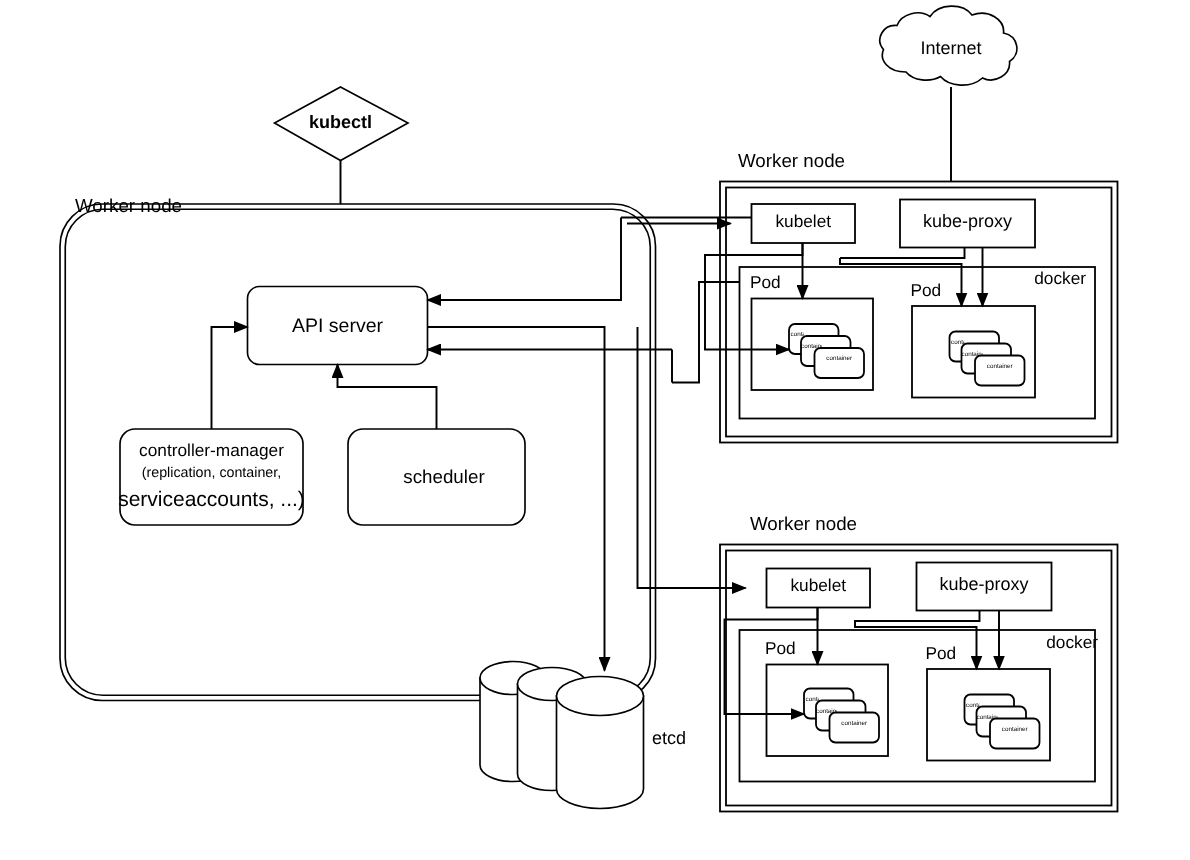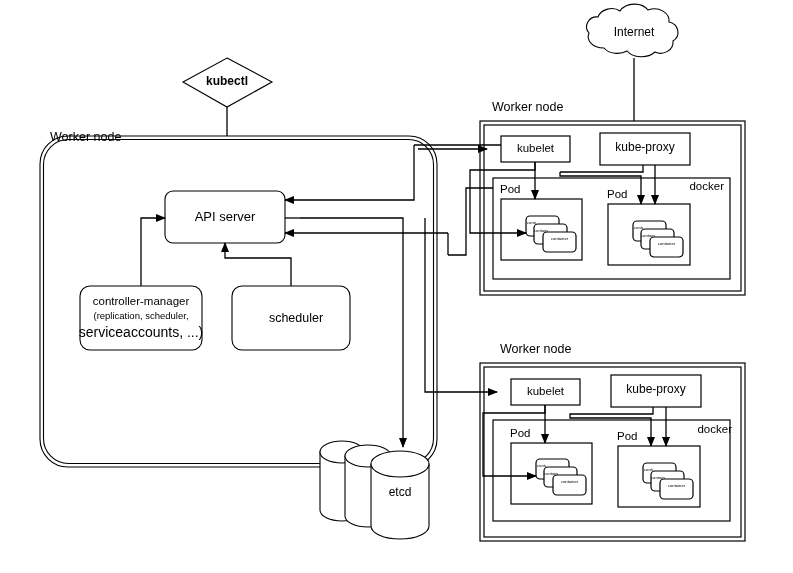--- a/index.html
+++ b/index.html
@@ -179,26 +179,26 @@
 
   <div class="lbl" style="left:594px; top:26px; width:80px; font-size:12px;text-align:center;">Internet</div>
 
   <div class="lbl" style="left:187px; top:75px; width:80px; font-size:12px;font-weight:bold;">kubectl</div>
 
   <div class="lbl lbl-bold" style="left:50px; top:130px; width:140px; font-size:12.5px; text-align:left;">Worker node</div>
 
   <div class="lbl" style="left:165px; top:210px; width:120px; font-size:13px;">API server</div>
 
   <div class="lbl" style="left:80px; top:295px; width:122px; font-size:11.5px;">controller-manager</div>
-  <div class="lbl" style="left:78px; top:311px; width:126px; font-size:9.5px;">(replication, scheduler,</div>
+  <div class="lbl" style="left:78px; top:311px; width:126px; font-size:9.5px;">(replication, container,</div>
   <div class="lbl" style="left:78px; top:324px; width:126px; font-size:14px;">serviceaccounts, ...)</div>
 
   <div class="lbl" style="left:232px; top:311px; width:128px; font-size:12.5px;">scheduler</div>
 
-  <div class="lbl" style="left:371px; top:486px; width:58px; font-size:12px;">etcd</div>
+  <div class="lbl" style="left:371px; top:486px; width:58px; font-size:12px;padding-left:46px;">etcd</div>
 
   <div class="lbl lbl-bold" style="left:492px; top:100px; width:140px; font-size:12.5px; text-align:left;">Worker node</div>
   <div class="lbl" style="left:501px; top:142px; width:69px; font-size:11.5px;">kubelet</div>
   <div class="lbl" style="left:600px; top:141px; width:90px; font-size:12px;">kube-proxy</div>
   <div class="lbl" style="left:672px; top:180px; width:52px; font-size:11.5px; text-align:right;">docker</div>
   <div class="lbl" style="left:500px; top:183px; width:40px; font-size:11.5px; text-align:left;">Pod</div>
   <div class="lbl" style="left:607px; top:188px; width:40px; font-size:11.5px; text-align:left;">Pod</div>
   <div class="lbl" style="left:543px; top:237px; width:33px; font-size:4.2px;">container</div>
   <div class="lbl" style="left:534px; top:229px; width:14px; font-size:4.2px; text-align:left; overflow:hidden;">container</div>
   <div class="lbl" style="left:527px; top:221px; width:9px; font-size:4.2px; text-align:left; overflow:hidden;">container</div>

